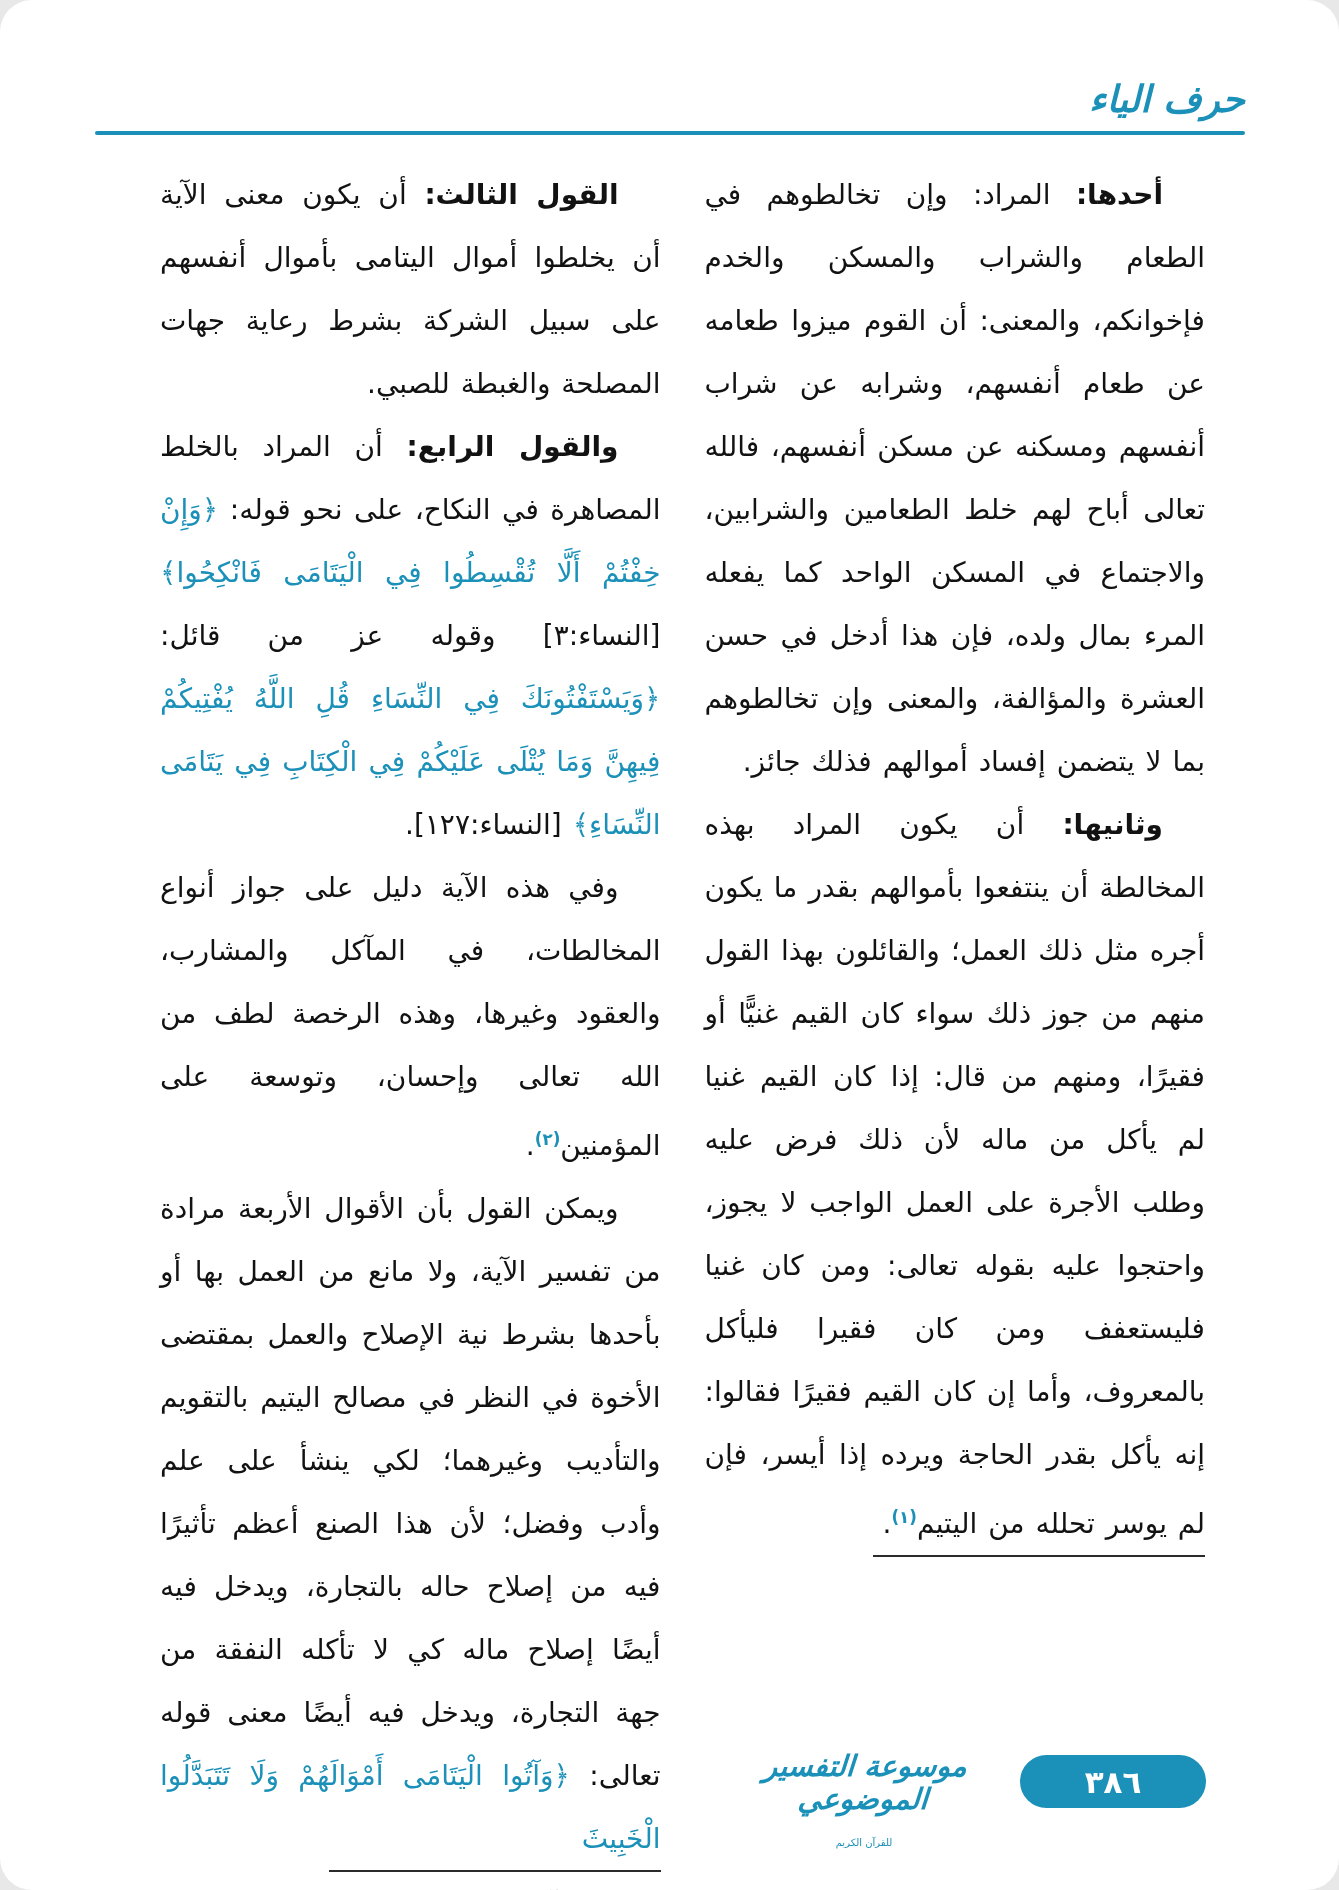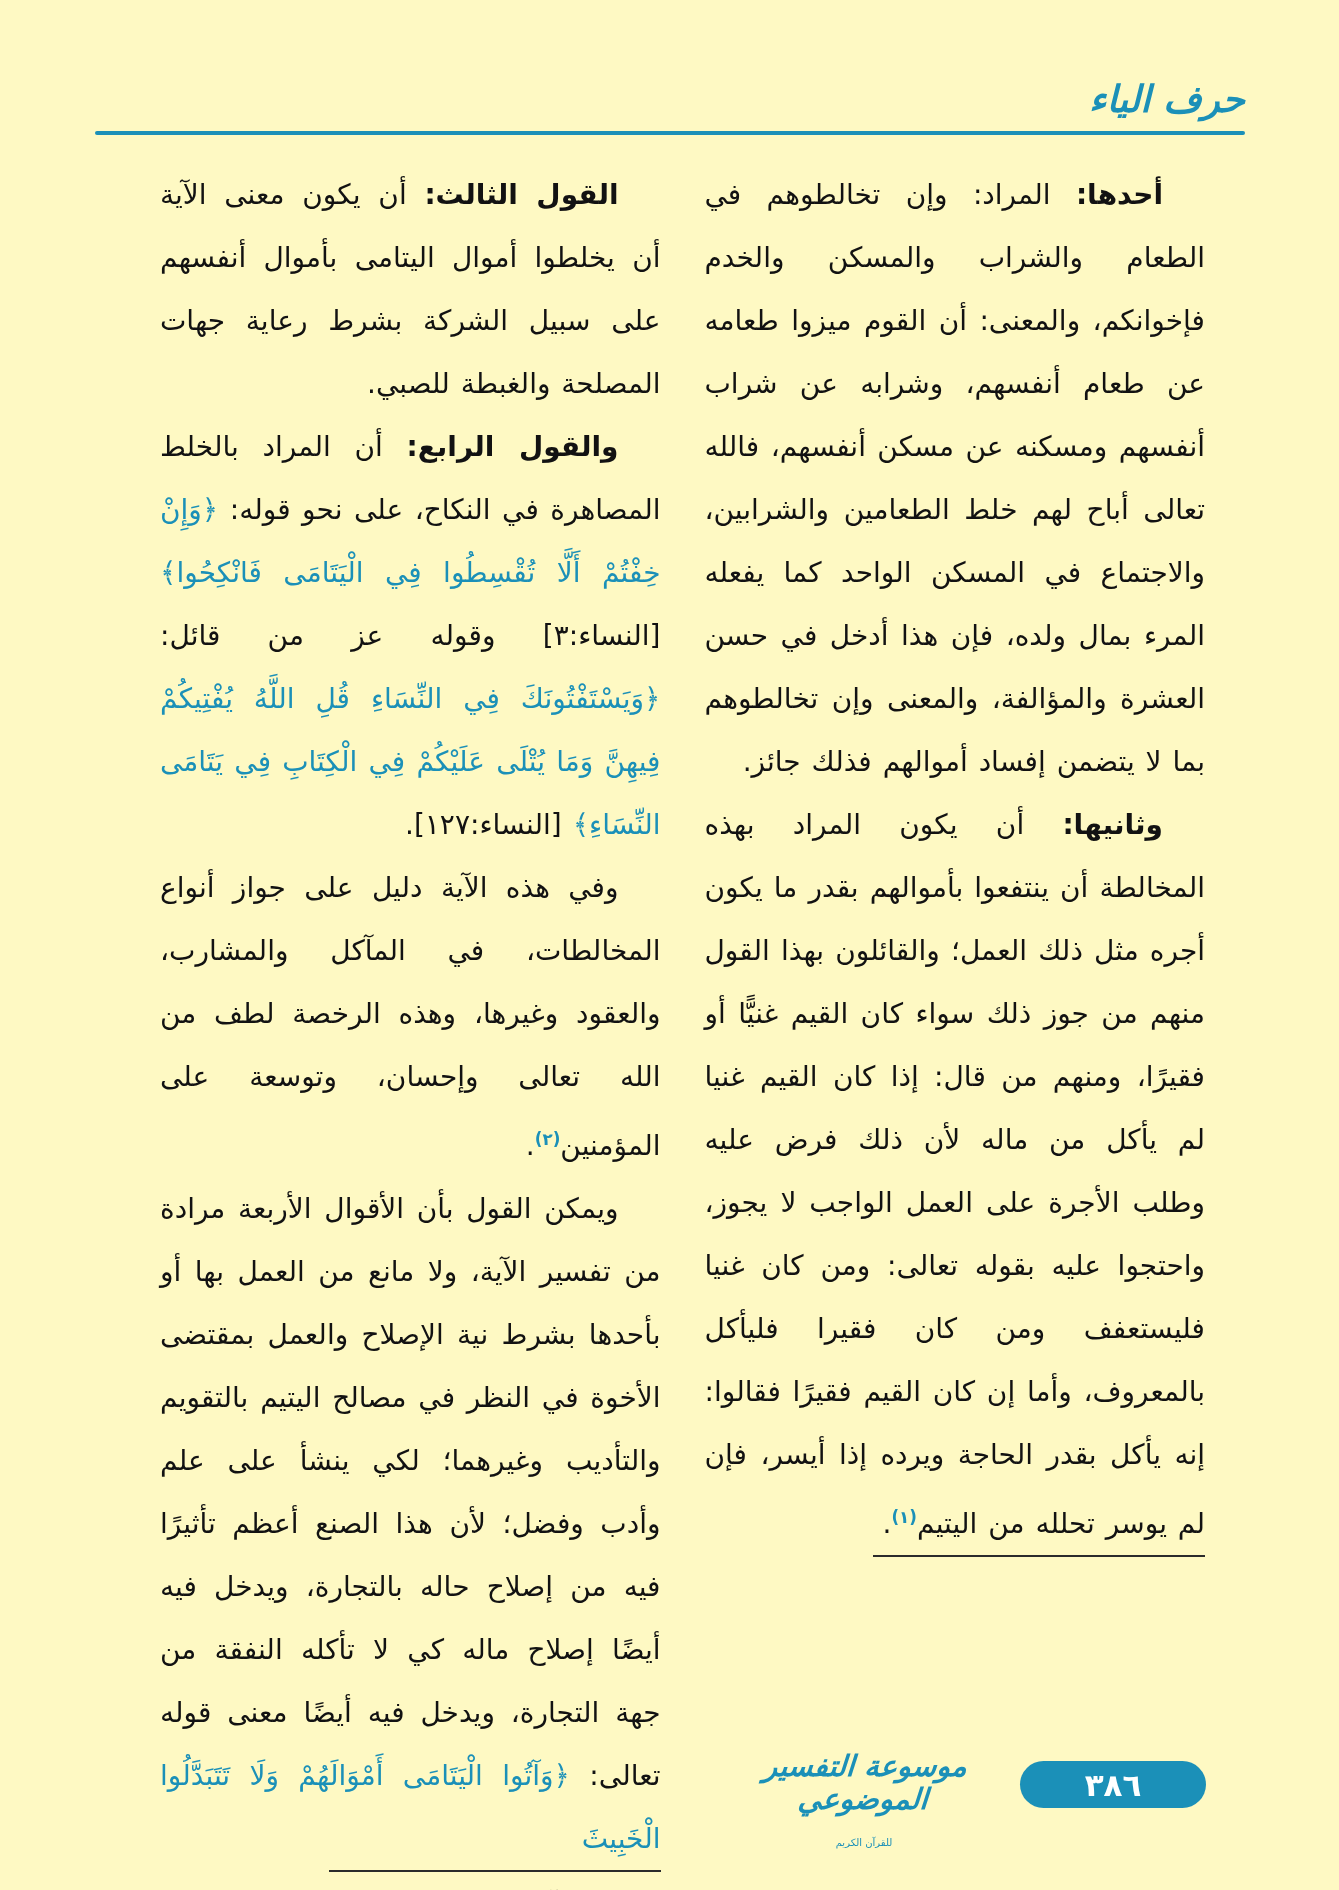--- a/index.html
+++ b/index.html
@@ -1,24 +1,25 @@
 <!DOCTYPE html>
 <html lang="ar" dir="rtl" style="--accent: #1b90b8;"><head>
 <meta charset="utf-8">
 <style>
   html, body { margin:0; padding:0; background:#e8e8e8; }
   .page {
     position:relative;
     width:1339px; height:1890px;
     margin:0 auto;
-    background:#fef9c3;
+    background:#ffffff;
     direction:rtl;
     font-family:"DejaVu Sans", sans-serif;
     color:#121212;
     overflow:hidden;
+    border-radius:32px;
   }
   
   .header { padding:80px 94px 0 95px; }
   .header-title {
     text-align:right;
     color:var(--accent, #1b90b8);
     font-size:37px;
     font-weight:bold;
     font-style:italic;
     line-height:1.1;
@@ -83,21 +84,21 @@
     font-size:29px;
     font-weight:bold;
     font-style:italic;
     line-height:1.15;
     transform:skewX(-4deg);
   }
   .logo-sub { font-size:10px; font-weight:normal; margin-top:20px; }
   .page-badge {
     position:absolute;
     right:133px; bottom:82px;
-    width:186px; height:47px;
+    width:186px; height:53px;
     background:var(--accent, #1b90b8);
     border-radius:27px;
     display:flex; align-items:center; justify-content:center;
     color:#ffffff;
     font-size:31px;
     font-weight:bold;
   }
 </style>
 </head>
 <body>

